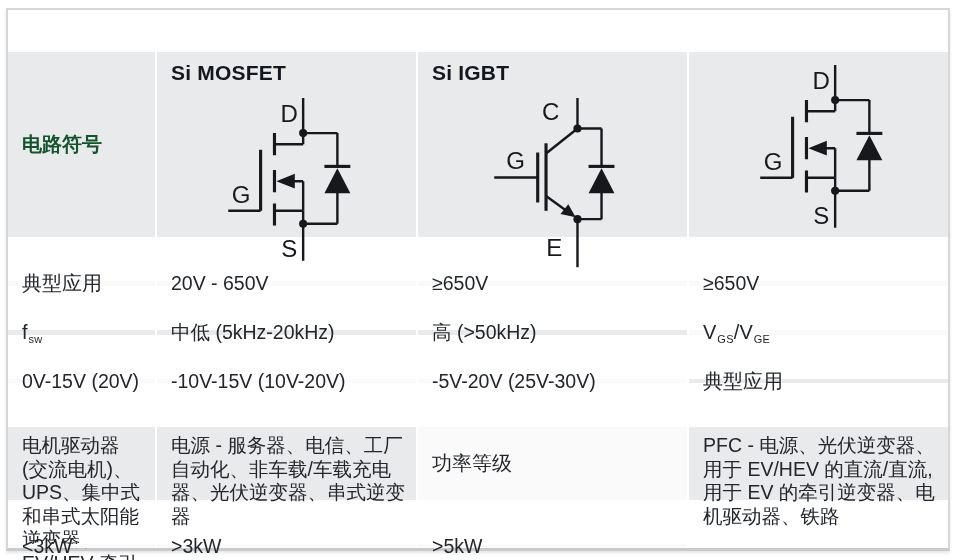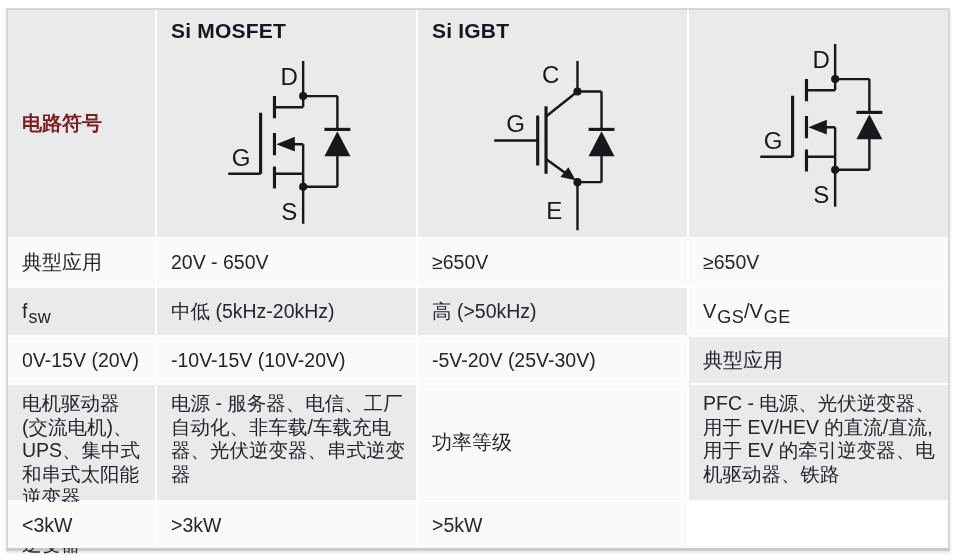--- a/index.html
+++ b/index.html
@@ -12,35 +12,35 @@
     grid-template-rows:227px 47px 47px 46px 115px 46px;
     gap:2px;
     background:#ffffff;
     border:2px solid #d6d7d8;
     border-bottom:3px solid #c9cacc;
     box-shadow:0 2px 3px rgba(0,0,0,0.10);
     width:944px;
     margin:8px 0 0 6px;
   }
   .cell{ background:#e9eaec; color:#23262c; font-size:19.5px;
-         display:flex; align-items:center; padding:0 10px 0 14px; }
+         display:flex; align-items:center; padding:0 10px 0 14px;margin-top:42px; }
   .cell.white{ background:#fafafa; }
   .cell.gray{ background:#e9eaec; }
 
   .label-cell{ font-size:20px; }
-  .label-bold{ font-weight:bold; color:#7f1d1d; }
+  .label-bold{ font-weight:bold; color:#14532d; }
 
   .sym-cell{ flex-direction:column; align-items:stretch; padding:0; }
   .hdr{ font-weight:bold; font-size:21px; color:#15171f; padding:9px 0 0 14px;
         letter-spacing:0.2px; }
   .sym-wrap{ flex:1; display:flex; align-items:center; justify-content:center; }
 
   .apps{ align-items:flex-start; padding:7px 8px 0 14px; line-height:23.5px; }
 
-  .sb{ font-size:18px; position:relative; top:6px; margin-left:1px; letter-spacing:0.3px; }
+  .sb{ font-size:11px; position:relative; top:6px; margin-left:1px; letter-spacing:0.3px; }
 
   svg.sym{ display:block; }
   svg.sym .wire{ stroke:#17181c; stroke-width:2.6; fill:none; }
   svg.sym .bar { stroke:#17181c; stroke-width:3.4; fill:none; }
   svg.sym .blk { fill:#17181c; stroke:none; }
   svg.sym text { font-family:"Liberation Sans","DejaVu Sans",sans-serif;
                  font-size:26px; fill:#17181c; text-anchor:middle; }
 </style>
 </head>
 <body>

